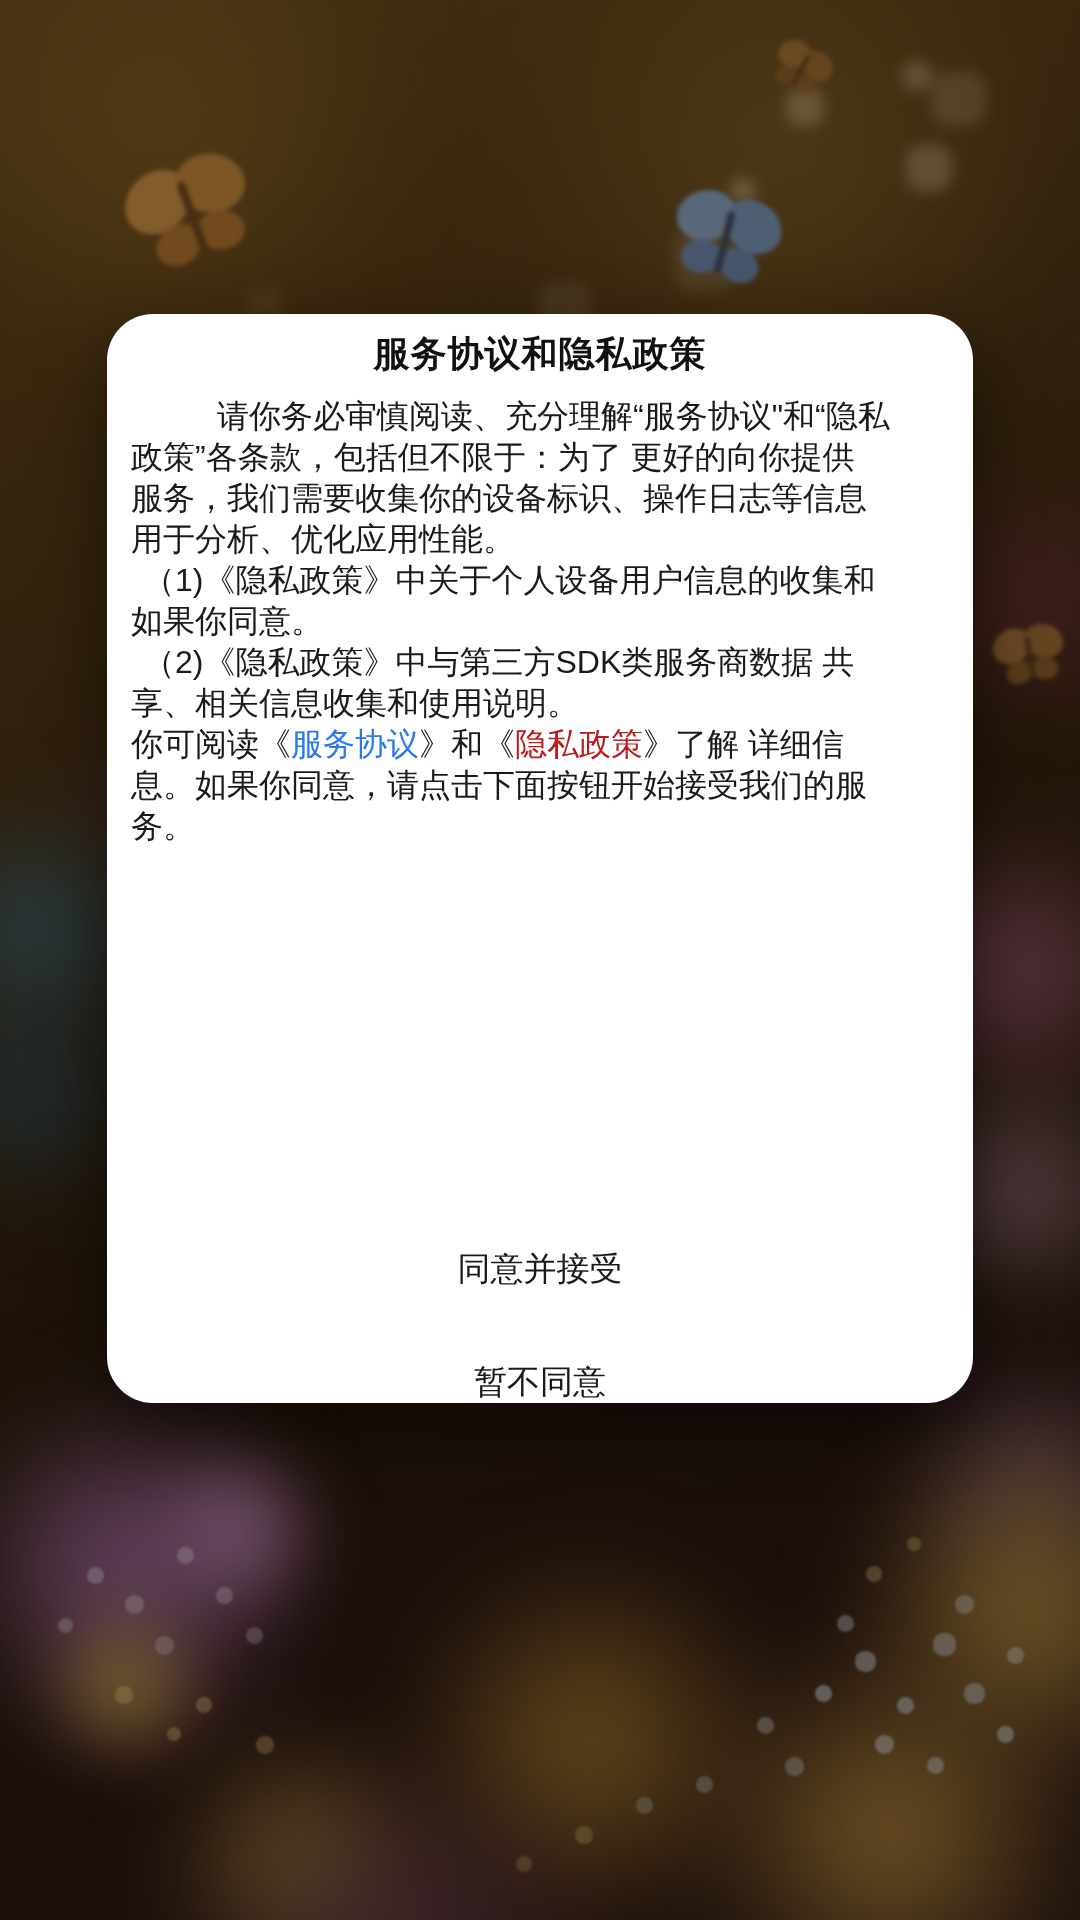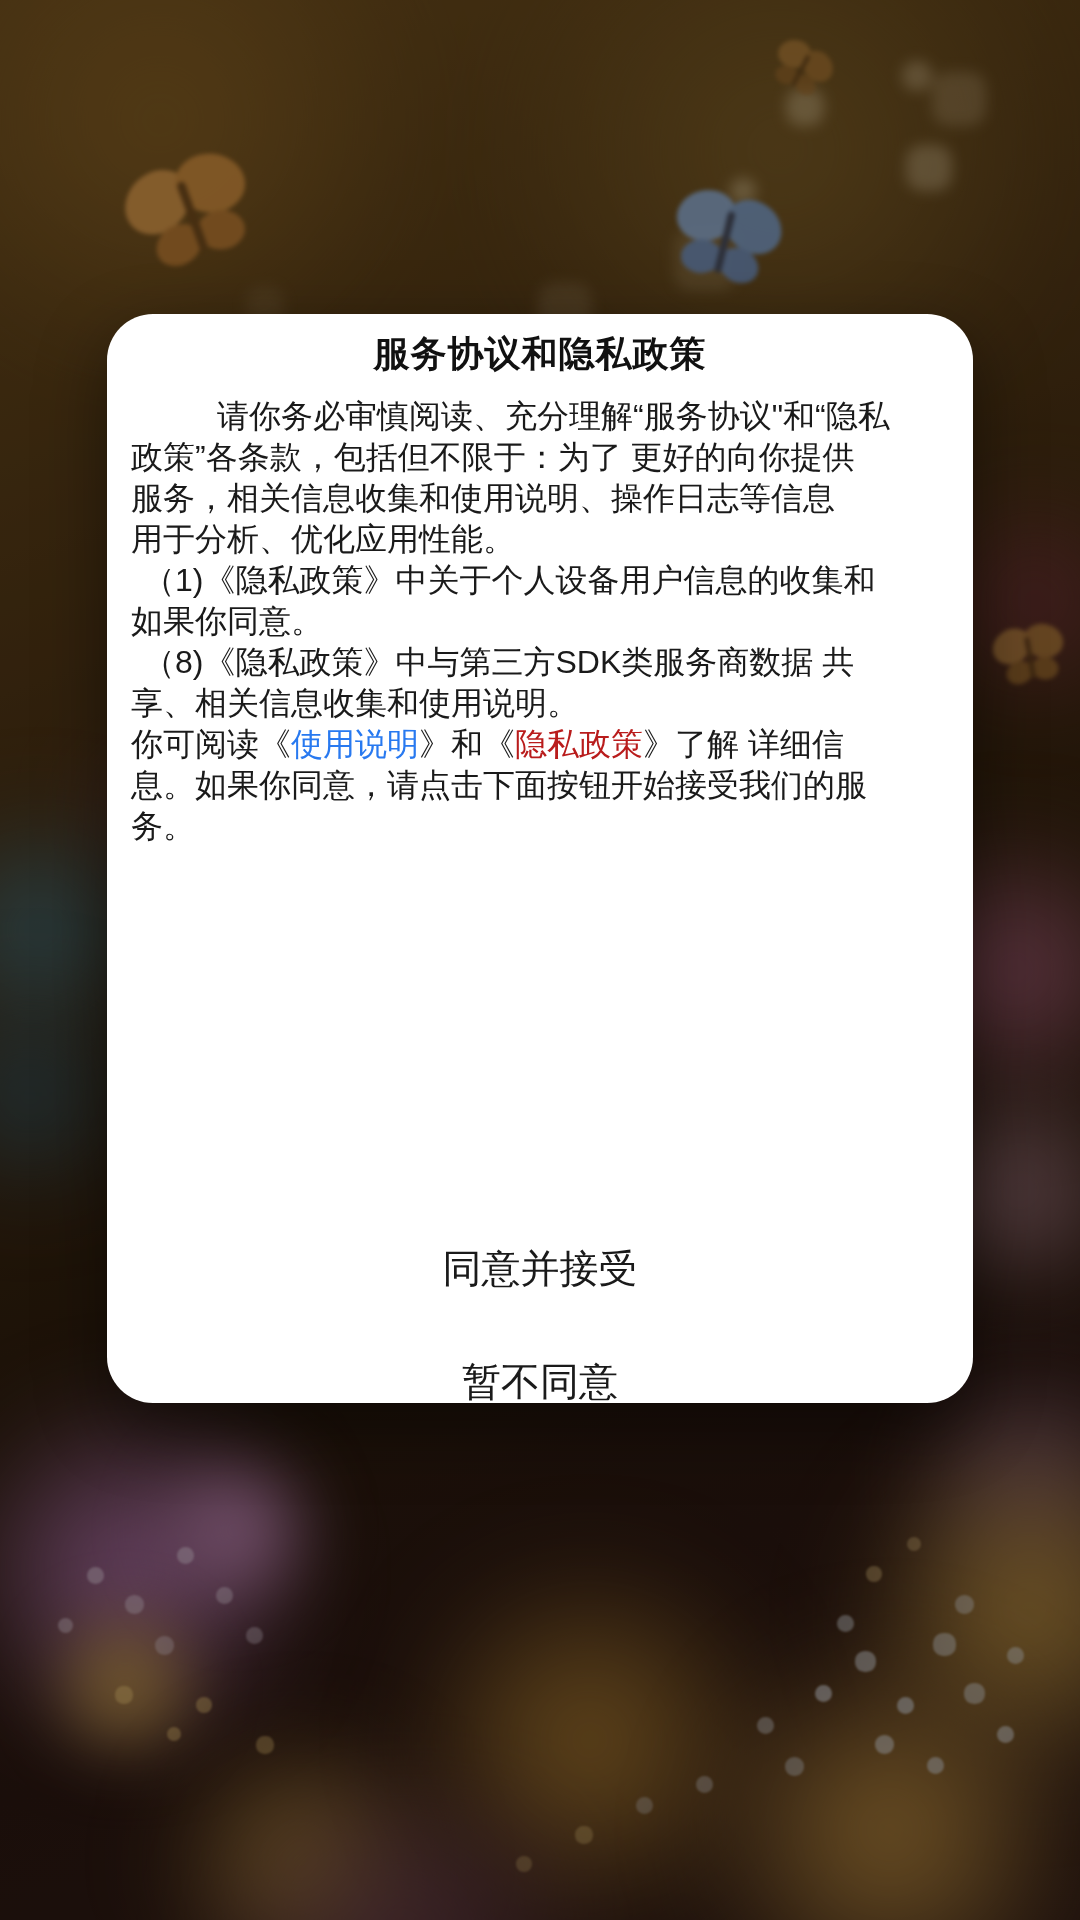--- a/index.html
+++ b/index.html
@@ -71,21 +71,21 @@
   .bf-orange-right{left:990px;top:620px;width:80px;height:74px;transform:rotate(-10deg);opacity:.75;}
   .scrim{position:absolute;inset:0;background:rgba(12,6,2,.40);}
   
   .card{position:absolute;left:107px;top:314px;width:866px;height:1089px;background:#ffffff;
     border-radius:46px;box-shadow:0 24px 70px rgba(0,0,0,.45);}
   .card h1{margin:0;padding-top:20px;font-size:36px;line-height:40px;font-weight:700;
     text-align:center;color:#111111;letter-spacing:1px;}
   .agreement{margin-top:22px;padding:0 24px;font-size:32px;line-height:41px;color:#1a1a1a;}
   .agreement .line{white-space:pre-wrap;}
   .agreement .link{cursor:pointer;}
-  .btn{position:absolute;left:0;width:100%;text-align:center;font-size:39px;line-height:37px;
+  .btn{position:absolute;left:0;width:100%;text-align:center;font-size:33px;line-height:37px;
     color:#1a1a1a;cursor:pointer;}
   .btn-agree{top:936px;}
   .btn-disagree{top:1029px;margin-top:20px;}
 </style>
 </head>
 <body>
 
 <div class="bg">
   <div class="blob b-glow-tl"></div>
   <div class="blob b-glow-top"></div>
@@ -139,25 +139,25 @@
   <div class="dew-white"></div>
   <div class="dew-gold"></div>
   <div class="scrim"></div>
 </div>
 
 <div class="card">
   <h1>服务协议和隐私政策</h1>
   <div class="agreement" id="agreement-body">
       <div class="line" style="padding-left: 86px;"><span>请你务必审慎阅读、充分理解“服务协议"和“隐私</span></div>
       <div class="line"><span>政策”各条款，包括但不限于：为了 更好的向你提供</span></div>
-      <div class="line"><span>服务，相关信息收集和使用说明、操作日志等信息</span></div>
+      <div class="line"><span>服务，我们需要收集你的设备标识、操作日志等信息</span></div>
       <div class="line"><span>用于分析、优化应用性能。</span></div>
       <div class="line" style="padding-left: 12px;"><span>（1)《隐私政策》中关于个人设备用户信息的收集和</span></div>
       <div class="line"><span>如果你同意。</span></div>
-      <div class="line" style="padding-left: 12px;"><span>（8)《隐私政策》中与第三方SDK类服务商数据 共</span></div>
+      <div class="line" style="padding-left: 12px;"><span>（2)《隐私政策》中与第三方SDK类服务商数据 共</span></div>
       <div class="line"><span>享、相关信息收集和使用说明。</span></div>
-      <div class="line"><span>你可阅读《</span><span class="link" style="color: rgb(40, 121, 240);">使用说明</span><span>》和《</span><span class="link" style="color: #b91c1c;">隐私政策</span><span>》了解 详细信</span></div>
+      <div class="line"><span>你可阅读《</span><span class="link" style="color: rgb(40, 121, 240);">服务协议</span><span>》和《</span><span class="link" style="color: #b91c1c;">隐私政策</span><span>》了解 详细信</span></div>
       <div class="line"><span>息。如果你同意，请点击下面按钮开始接受我们的服</span></div>
       <div class="line"><span>务。</span></div>
     </div>
   <div class="btn btn-agree">同意并接受</div>
   <div class="btn btn-disagree">暂不同意</div>
 </div>
 
 </body></html>

